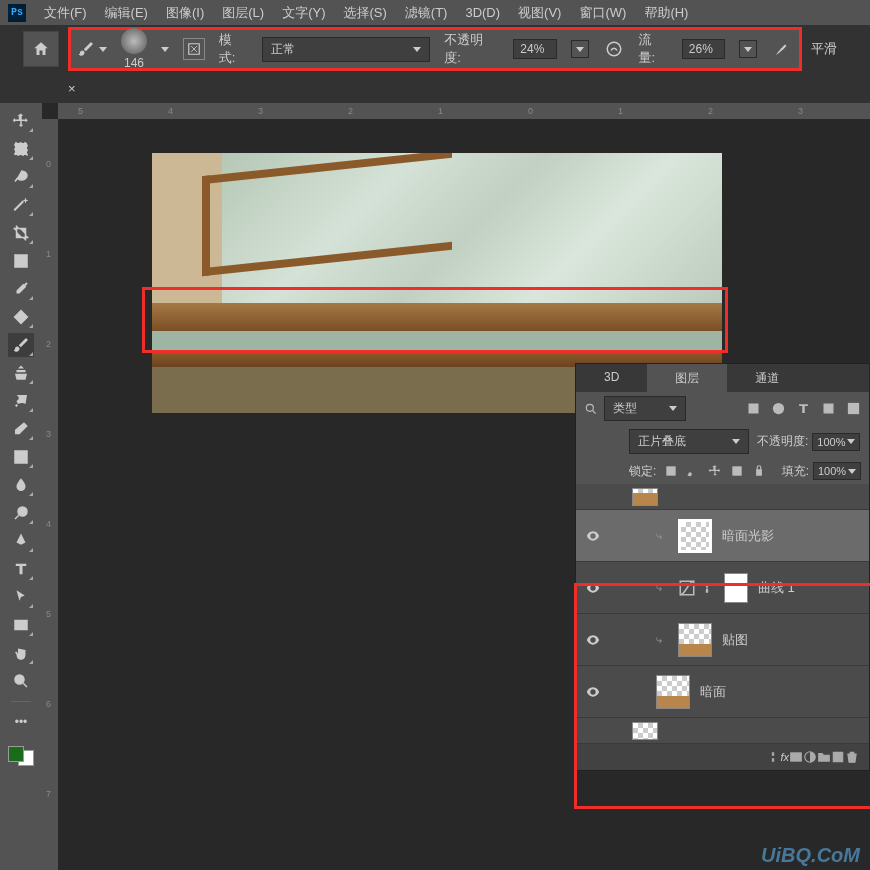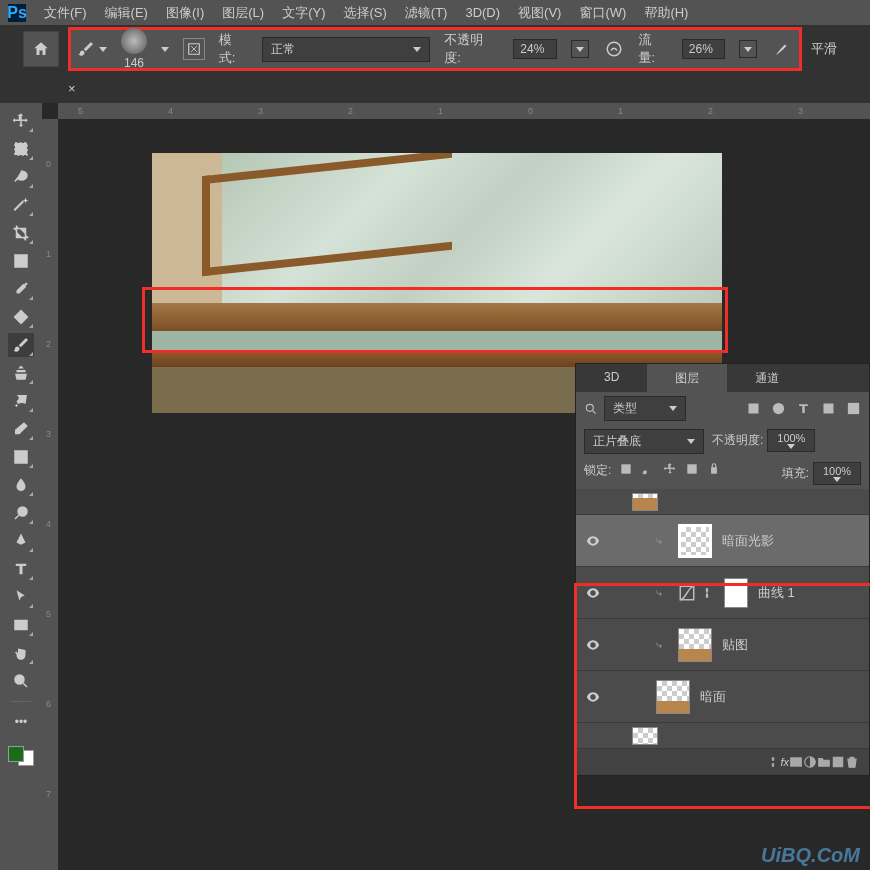--- a/index.html
+++ b/index.html
@@ -1,18 +1,18 @@
 <!DOCTYPE html>
 <html><head>
 <meta charset="utf-8">
 <style>
 * { margin: 0; padding: 0; box-sizing: border-box; font-family: "Microsoft YaHei", sans-serif; }
 body { background: #323232; color: #ccc; font-size: 12px; width: 870px; height: 870px; overflow: hidden; position: relative; }
 .menubar { background: #535353; height: 25px; display: flex; align-items: center; padding-left: 8px; gap: 18px; }
-.ps-logo { width: 18px; height: 18px; background: #001e36; display: flex; align-items: center; justify-content: center; color: #31a8ff; font-weight: bold; font-size: 16px; }
+.ps-logo { width: 18px; height: 18px; background: #001e36; display: flex; align-items: center; justify-content: center; color: #31a8ff; font-weight: bold; font-size: 10px; font-family: Liberation Mono, monospace; }
 .menubar span { cursor: pointer; font-size: 13px; }
 .optionsbar { background: #535353; height: 44px; display: flex; align-items: center; border: 3px solid #ef2d29; margin: 2px 68px 2px 68px; padding: 0 6px; gap: 14px; position: relative; }
 .home-btn { position: absolute; left: -48px; width: 36px; height: 36px; background: #535353; display: flex; align-items: center; justify-content: center; border: 1px solid #444; }
 .home-btn svg { width: 18px; height: 18px; fill: #ccc; }
 .brush-picker { display: flex; align-items: center; gap: 4px; }
 .brush-icon { width: 18px; height: 18px; }
 .brush-thumb { display: flex; flex-direction: column; align-items: center; gap: 2px; }
 .brush-circle { width: 26px; height: 26px; border-radius: 50%; background: radial-gradient(circle, #bbb 0%, #555 100%); }
 .swap-icon { width: 22px; height: 22px; border: 1px solid #888; display: flex; align-items: center; justify-content: center; }
 .dropdown-arrow { width: 0; height: 0; border-left: 4px solid transparent; border-right: 4px solid transparent; border-top: 5px solid #ccc; }
@@ -48,24 +48,24 @@
 .red-box { position: absolute; border: 3px solid #ef2d29; }
 .red-box.img { top: 184px; left: 100px; width: 586px; height: 66px; }
 .red-box.layers { top: 480px; left: 532px; width: 334px; height: 226px; }
 .panels { position: absolute; top: 260px; right: 0; width: 295px; background: #535353; border: 1px solid #222; }
 .panel-tabs { display: flex; height: 28px; background: #383838; }
 .panel-tab { padding: 6px 28px; cursor: pointer; font-size: 12px; }
 .panel-tab.active { background: #535353; }
 .filter-row { display: flex; align-items: center; gap: 6px; padding: 4px 8px; }
 .filter-icon-row { display: flex; gap: 10px; margin-left: auto; }
 .filter-icon-row svg { width: 15px; height: 15px; fill: #bbb; }
-.blend-row, .lock-row { display: flex; align-items: flex-start; gap: 8px; padding: 4px 8px; }
+.blend-row, .lock-row { display: flex; align-items: center; gap: 8px; padding: 4px 8px; margin-left: 45px; }
 .blend-select { background: #3f3f3f; border: 1px solid #2a2a2a; padding: 3px 8px; width: 120px; display: flex; align-items: center; justify-content: space-between; }
 .opacity-group { display: flex; align-items: center; gap: 4px; }
-.pct-input { background: #3f3f3f; border: 1px solid #2a2a2a; padding: 2px 4px; width: 48px; display: flex; align-items: center; justify-content: space-between; font-size: 11px; flex-direction: column; }
+.pct-input { background: #3f3f3f; border: 1px solid #2a2a2a; padding: 2px 4px; width: 48px; display: flex; align-items: center; justify-content: space-between; font-size: 11px; }
 .lock-icons { display: flex; gap: 8px; }
 .lock-icons svg { width: 14px; height: 14px; fill: #bbb; }
 .layer-list { background: #4b4b4b; }
 .layer { display: flex; align-items: center; height: 52px; padding: 0 8px; gap: 10px; border-bottom: 1px solid #3a3a3a; }
 .layer.selected { background: #6b6b6b; }
 .layer.top { height: 26px; justify-content: flex-start; padding-left: 56px; }
 .eye { width: 18px; height: 18px; display: flex; align-items: center; justify-content: center; }
 .eye svg { width: 16px; height: 16px; fill: #ccc; }
 .clip-arrow { width: 12px; font-size: 11px; color: #999; }
 .thumb { width: 34px; height: 34px; border: 1px solid #888; background: repeating-conic-gradient(#ccc 0% 25%, #fff 0% 50%) 0 0/10px 10px; position: relative; }

